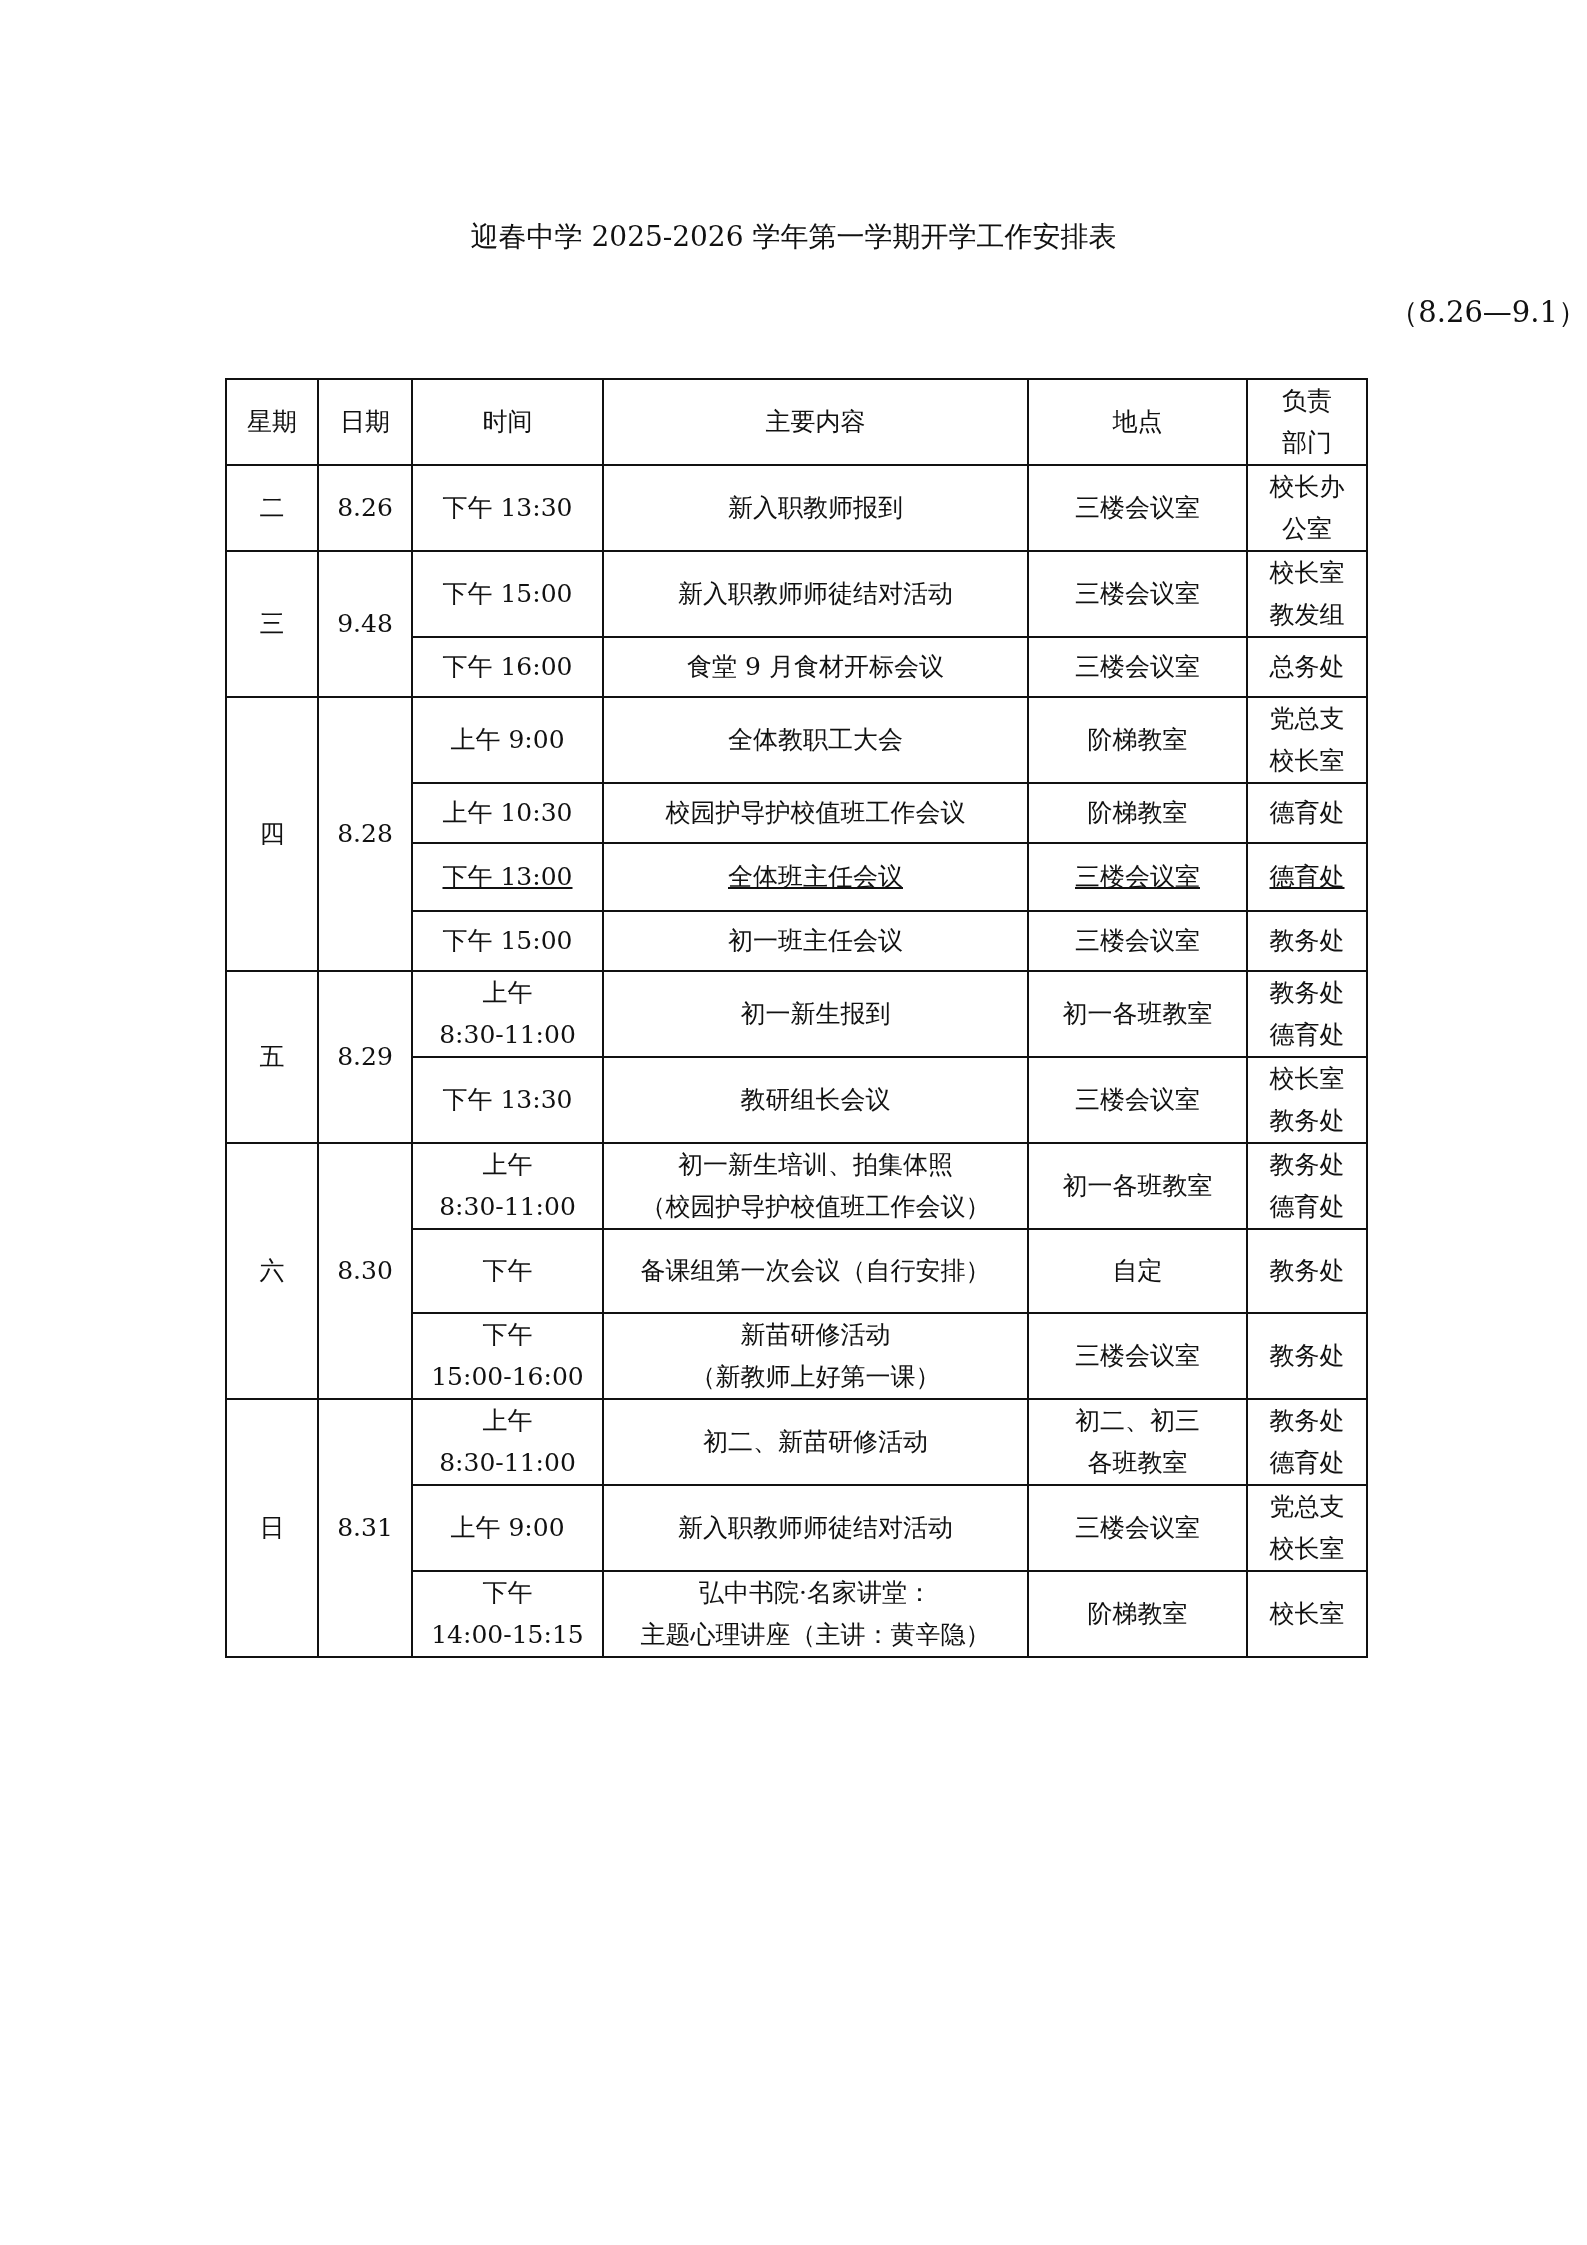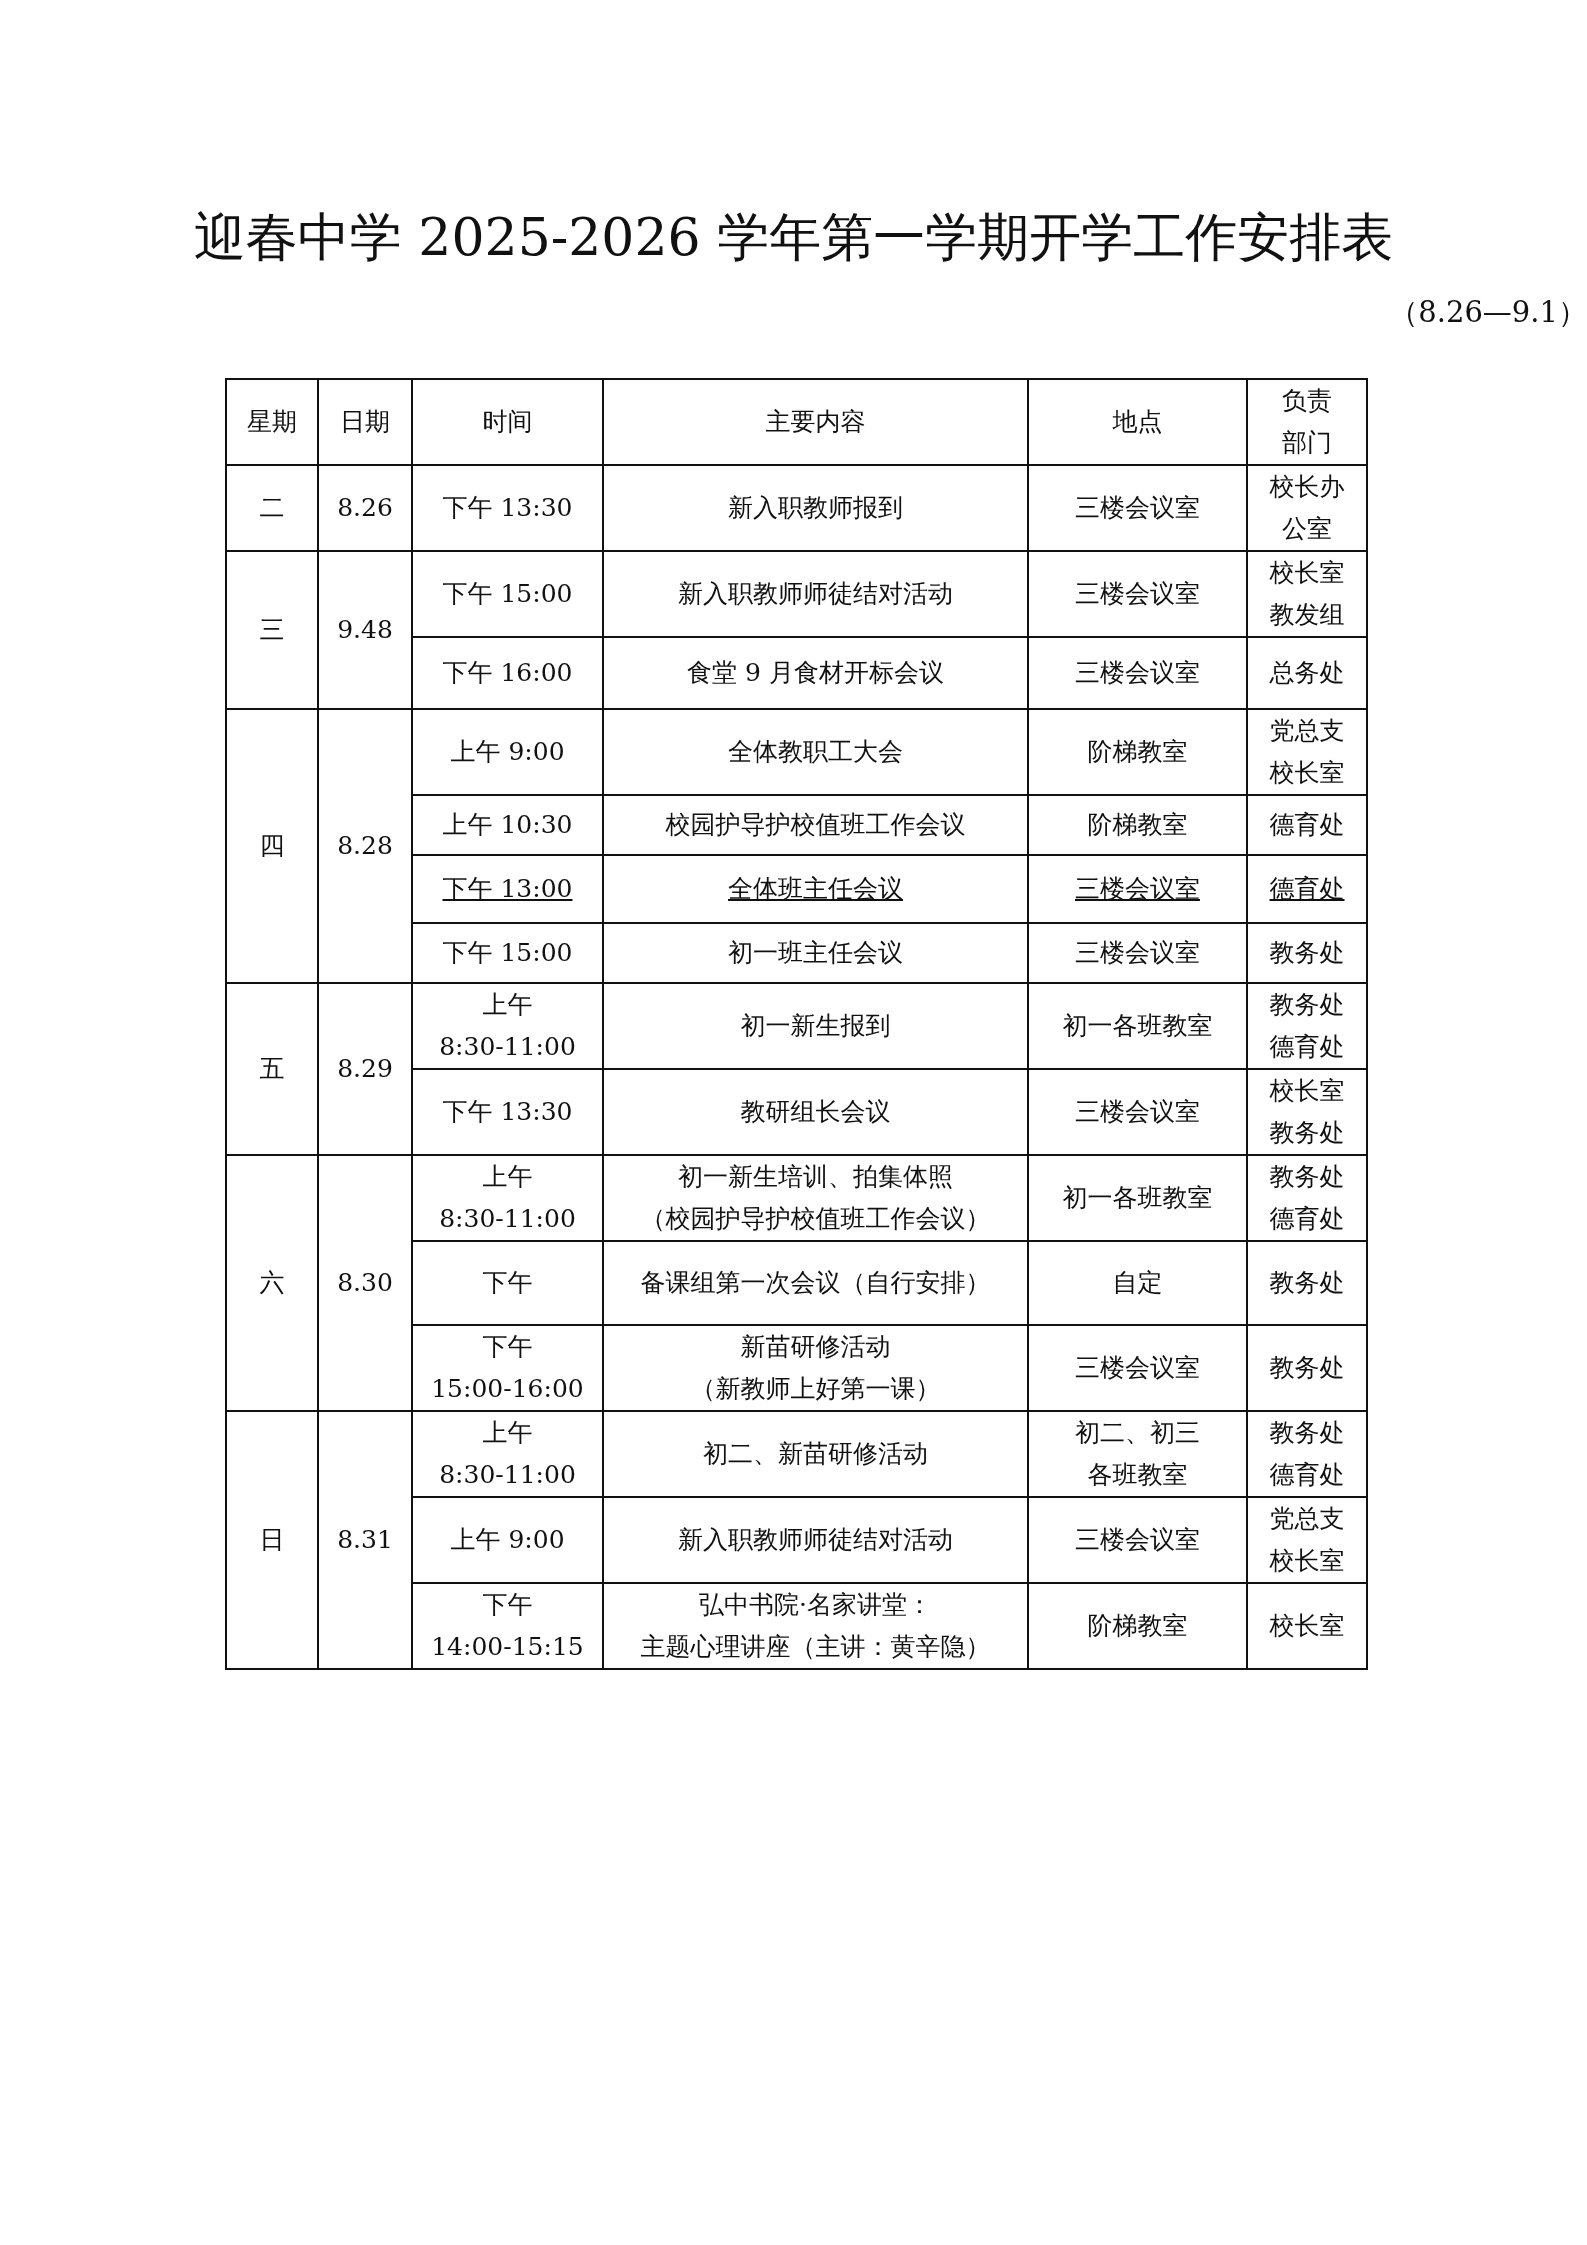--- a/index.html
+++ b/index.html
@@ -1,19 +1,19 @@
 <!DOCTYPE html>
 <html><head>
 <meta charset="utf-8">
 <style>
   html, body { margin: 0; padding: 0; background: #ffffff; }
   body { width: 1587px; height: 2245px; position: relative; overflow: hidden;
          font-family: "DejaVu Serif", "Liberation Serif", serif; color: #111; }
   .title { position: absolute; left: 0; width: 1587px; top: 212px; text-align: center;
-           font-size: 52px; line-height: 50px; letter-spacing: 0px; }
+           font-size: 28px; line-height: 50px; letter-spacing: 0px; }
   .subtitle { position: absolute; left: 0; width: 1587px; top: 292px; text-align: right;
               font-size: 29px; line-height: 40px; }
   table.sched { position: absolute; left: 225px; top: 378px; border-collapse: collapse;
                 table-layout: fixed; width: 1141px; }
   table.sched td, table.sched th { border: 2px solid #111; text-align: center; vertical-align: middle;
                 font-weight: normal; font-size: 25px; line-height: 42px; padding: 0 4px; }
   .c1 { width: 92px; } .c2 { width: 94px; } .c3 { width: 191px; }
   .c4 { width: 425px; } .c5 { width: 219px; } .c6 { width: 120px; }
   .ln { display: block; white-space: nowrap; }
 </style>
@@ -73,21 +73,21 @@
           <span class="ln">新入职教师师徒结对活动</span>
         </td>
         <td>
           <span class="ln">三楼会议室</span>
         </td>
         <td>
           <span class="ln">校长室</span>
           <span class="ln">教发组</span>
         </td>
       </tr>
-      <tr style="height: 72px;">
+      <tr style="height: 60px;">
         <td>
           <span class="ln">下午 16:00</span>
         </td>
         <td>
           <span class="ln">食堂 9 月食材开标会议</span>
         </td>
         <td>
           <span class="ln">三楼会议室</span>
         </td>
         <td>

